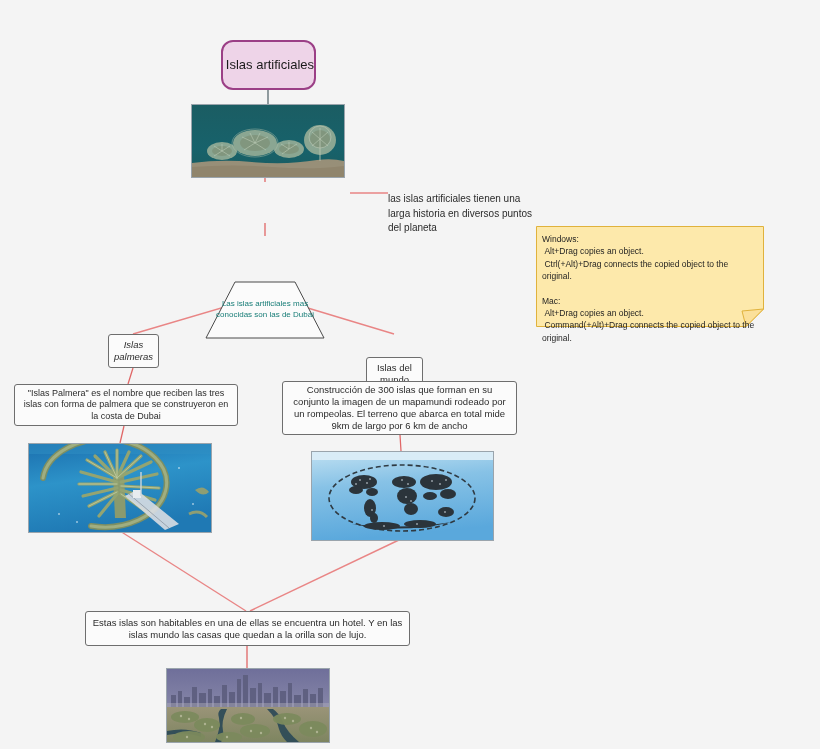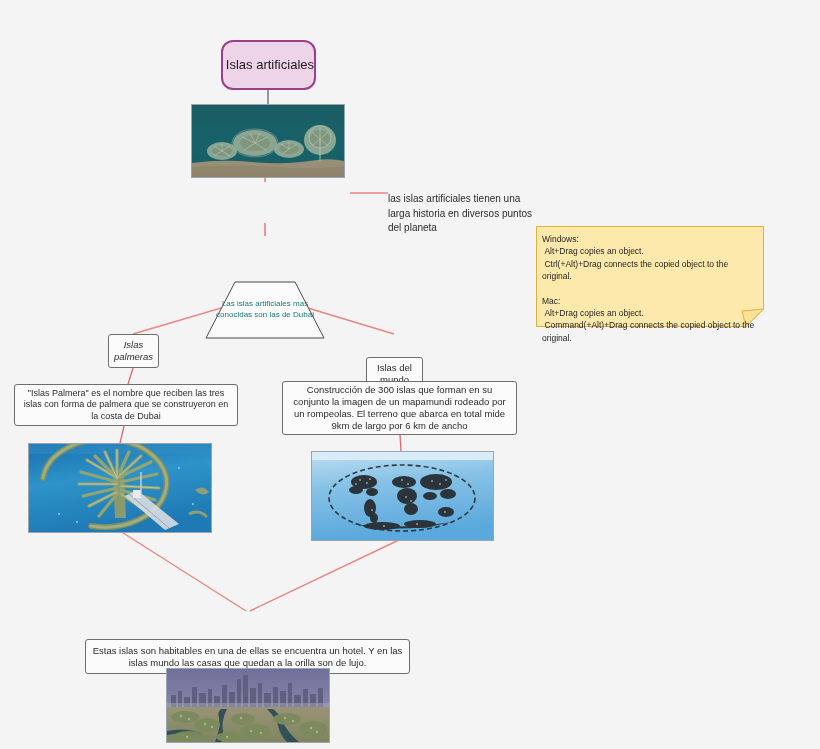--- a/index.html
+++ b/index.html
@@ -92,21 +92,20 @@
   }
   #world-desc {
     left: 282px; top: 381px;
     width: 235px; height: 54px;
     font-size: 9.5px;
   }
   #bottom-desc {
     left: 85px; top: 611px;
     width: 325px; height: 35px;
     font-size: 9.5px;
-    margin-top: 28px;
   }
 
   
   #side-note {
     position: absolute;
     left: 388px; top: 192px;
     width: 150px;
     font-size: 10px;
     line-height: 1.45;
     color: #2b2b2b;

